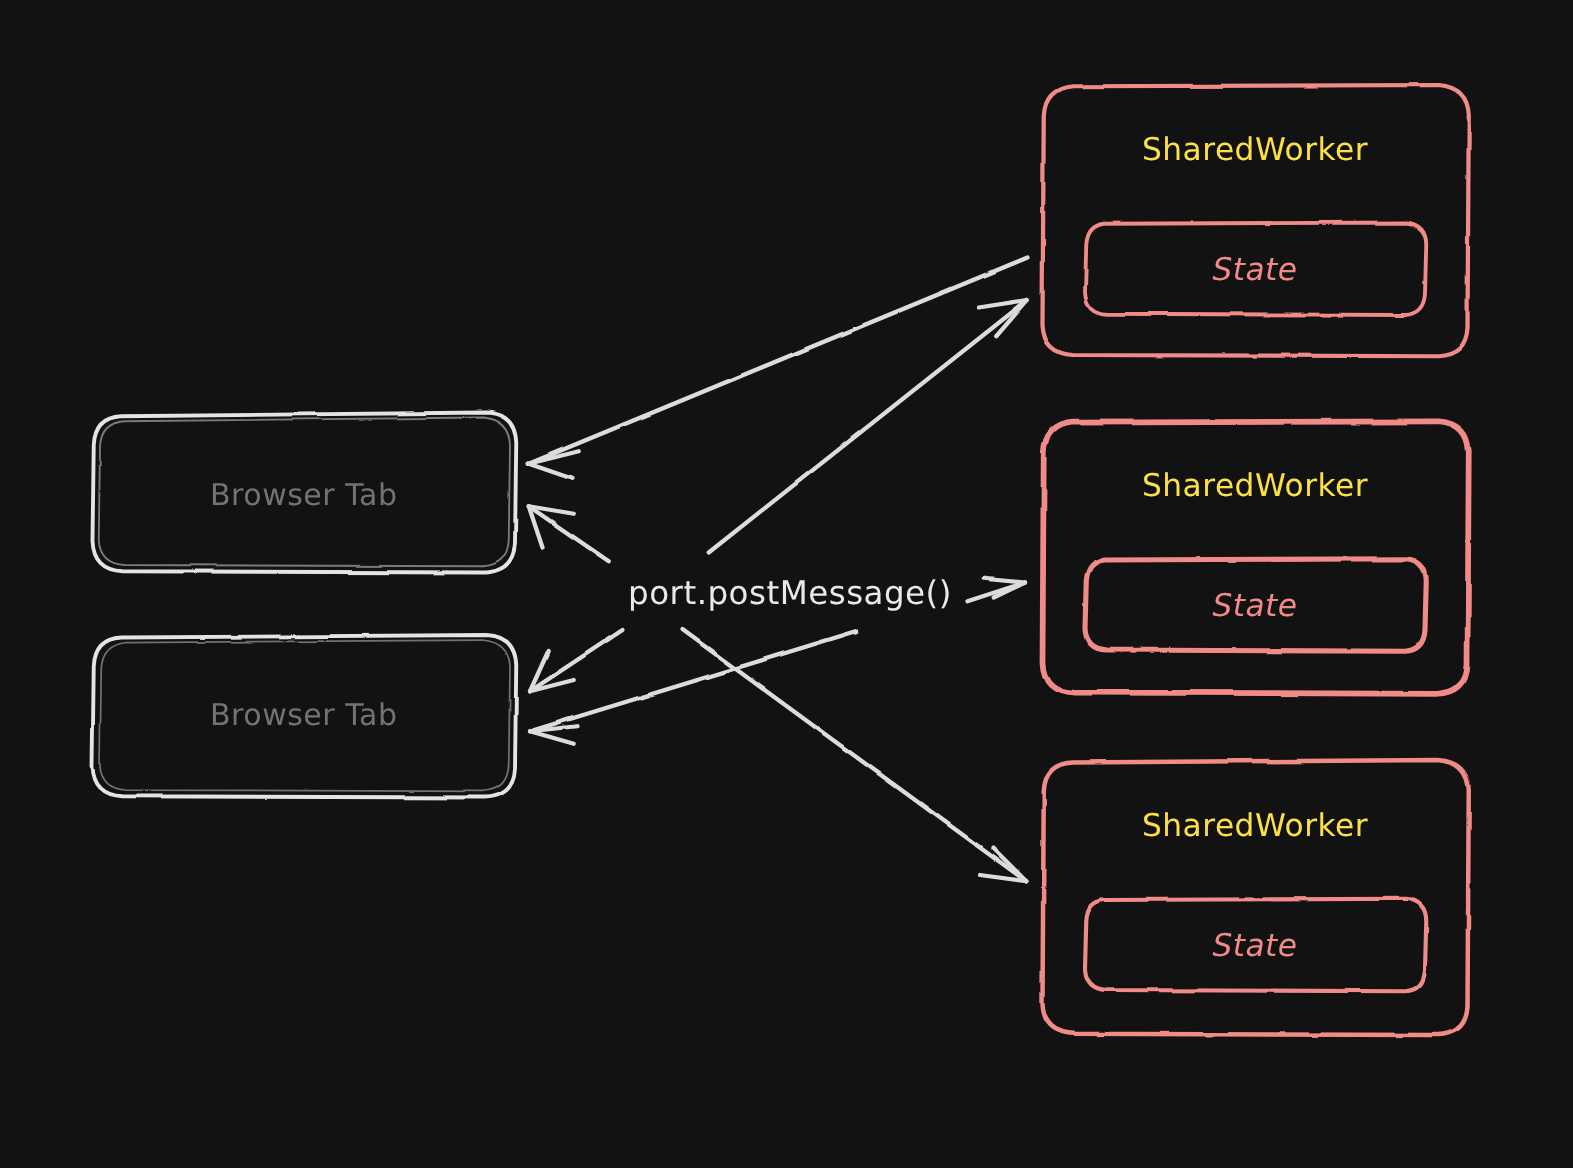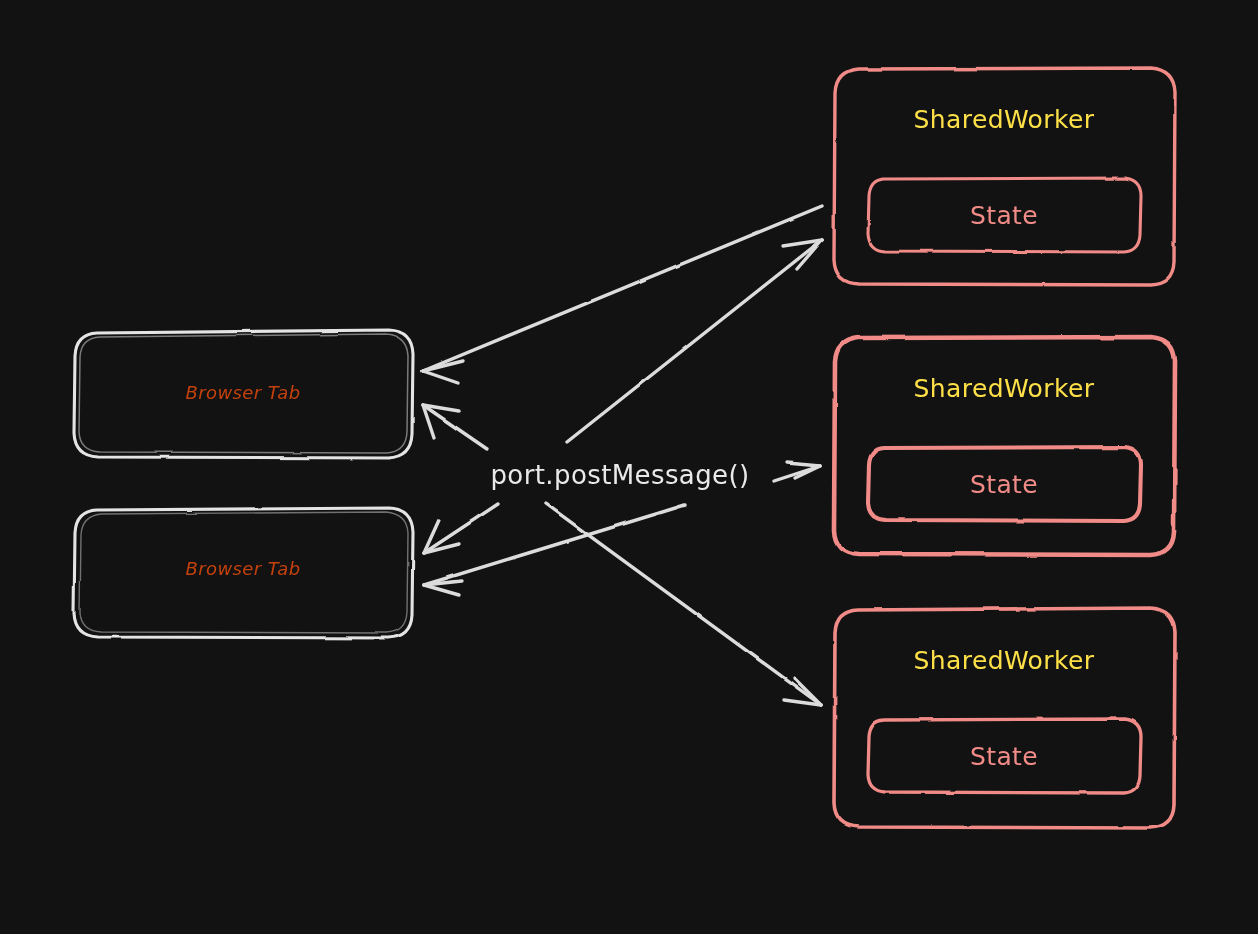--- a/index.html
+++ b/index.html
@@ -29,31 +29,31 @@
   }
   .node-label {
     position: absolute;
     text-align: center;
     white-space: nowrap;
     pointer-events: none;
     font-family: "DejaVu Sans", sans-serif;
     letter-spacing: 0.4px;
   }
   .tab-title {
-    color: #c2410c;
-    font-size: 18px;
-    font-style: italic;
+    color: #737373;
+    font-size: 24px;
   }
   .worker-title {
     color: #fde047;
     font-size: 25px;
   }
   .state-title {
     color: #f08b87;
     font-size: 25px;
+    font-style: italic;
   }
   .edge-label {
     color: #e9e9e9;
     font-size: 26px;
   }
   .hit {
     position: absolute;
     background: transparent;
   }
 </style>
@@ -157,21 +157,21 @@
 
   <div class="node-label worker-title" style="left:833px; top:105px; width:342px;">SharedWorker</div>
   <div class="node-label state-title" style="left:868px; top:201px; width:272px;">State</div>
 
   <div class="node-label worker-title" style="left:833px; top:374px; width:342px;">SharedWorker</div>
   <div class="node-label state-title" style="left:868px; top:470px; width:272px;">State</div>
 
   <div class="node-label worker-title" style="left:833px; top:646px; width:342px;">SharedWorker</div>
   <div class="node-label state-title" style="left:868px; top:742px; width:272px;">State</div>
 
-  <div class="node-label edge-label" style="left:450px; top:460px; width:340px;">port.postMessage()</div>
+  <div class="node-label edge-label" style="left:462px; top:460px; width:340px;">port.postMessage()</div>
 
   <div class="hit" style="left:73px; top:332px; width:340px; height:126px;"></div>
   <div class="hit" style="left:73px; top:508px; width:340px; height:130px;"></div>
   <div class="hit" style="left:833px; top:68px; width:342px; height:217px;"></div>
   <div class="hit" style="left:833px; top:337px; width:342px; height:218px;"></div>
   <div class="hit" style="left:833px; top:608px; width:342px; height:220px;"></div>
 
 </div>
 
 </body></html>

